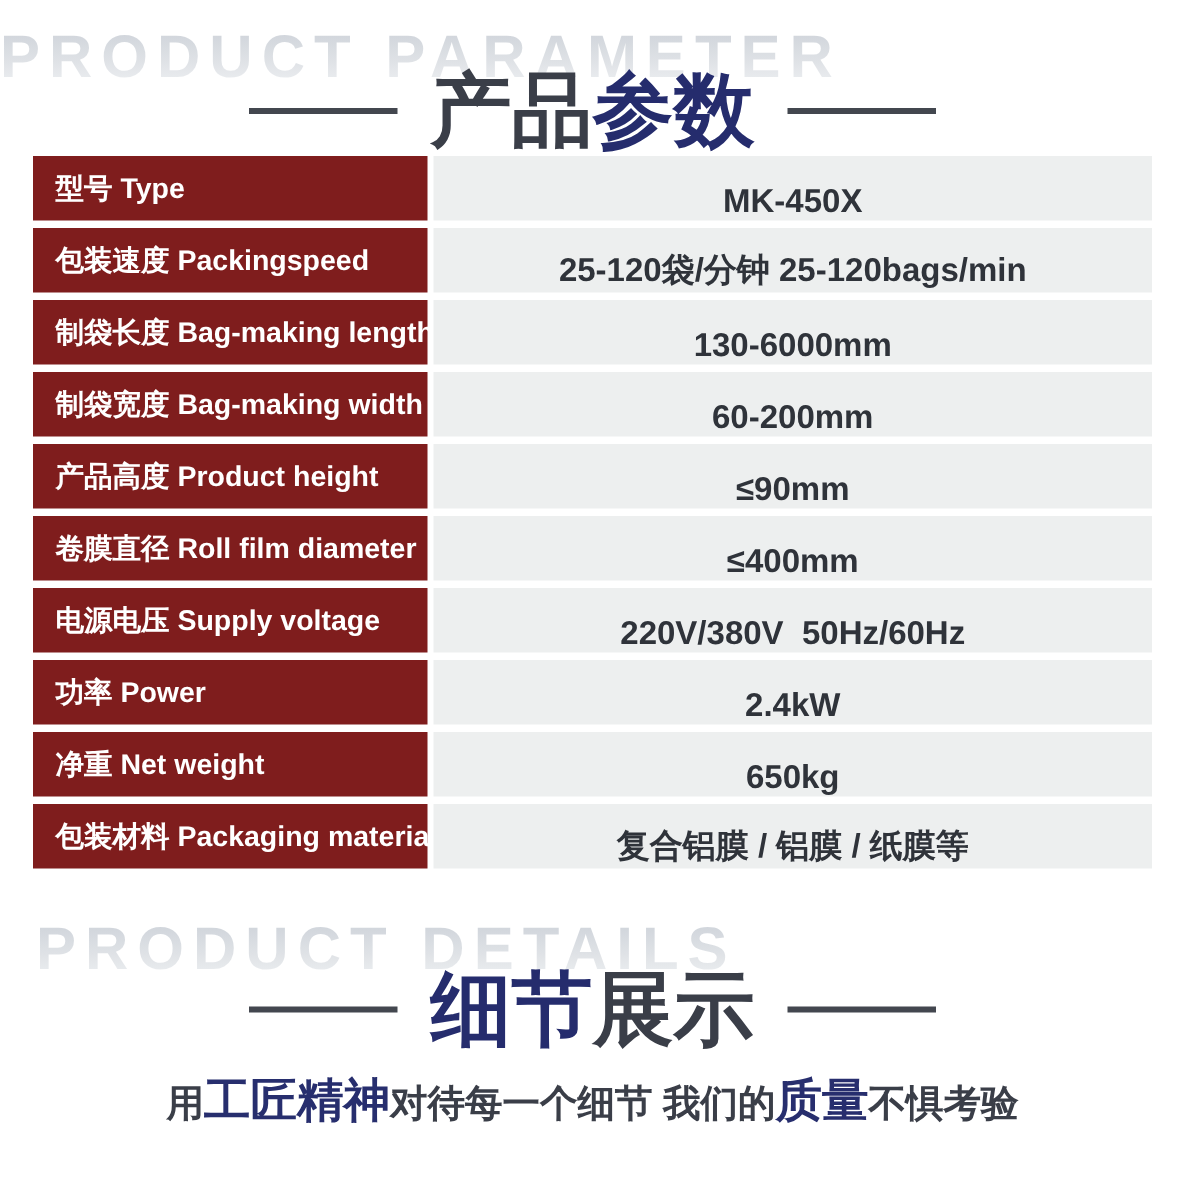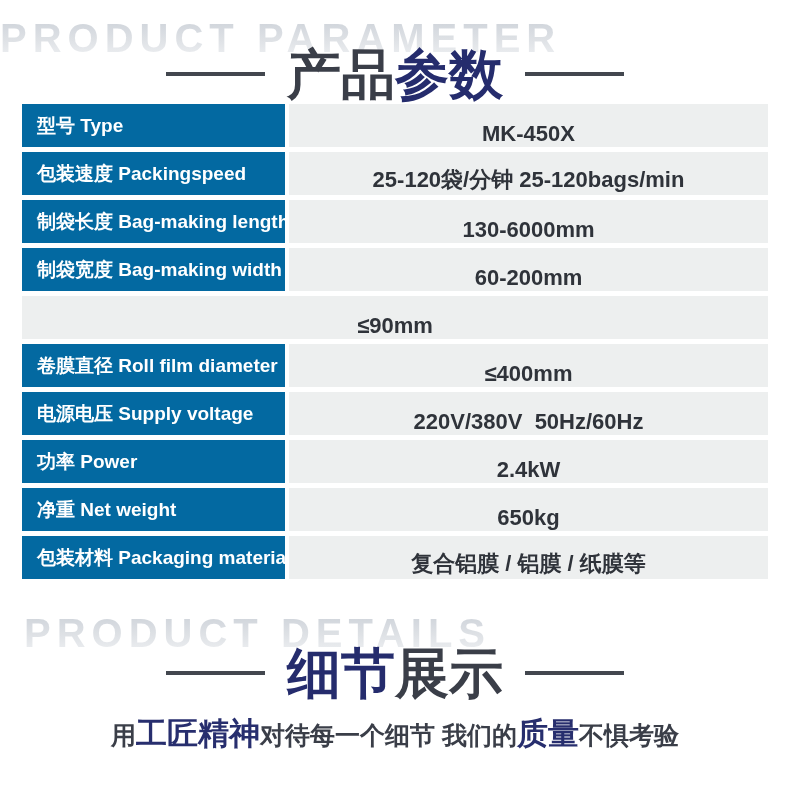--- a/index.html
+++ b/index.html
@@ -72,21 +72,21 @@
     margin: 0 22px;
     width: 746px;
   }
   .param-row {
     display: flex;
     height: 43px;
     margin-bottom: 5px;
   }
   .param-label-cell {
     width: 263px;
-    background: #0369a1;
+    background: #7f1d1d;
     color: #ffffff;
     display: flex;
     align-items: center;
     padding-left: 15px;
     box-sizing: border-box;
     margin-right: 4px;
     flex-shrink: 0;
   }
   .param-label-cell span {
     font-size: 19px;
@@ -167,20 +167,23 @@
       </div>
       <div class="param-row">
         <div class="param-label-cell">
           <span>制袋宽度 Bag-making width</span>
         </div>
         <div class="param-value-cell">
           <span>60-200mm</span>
         </div>
       </div>
       <div class="param-row">
+        <div class="param-label-cell">
+          <span>产品高度 Product height</span>
+        </div>
         <div class="param-value-cell">
           <span>≤90mm</span>
         </div>
       </div>
       <div class="param-row">
         <div class="param-label-cell">
           <span>卷膜直径 Roll film diameter</span>
         </div>
         <div class="param-value-cell">
           <span>≤400mm</span>

